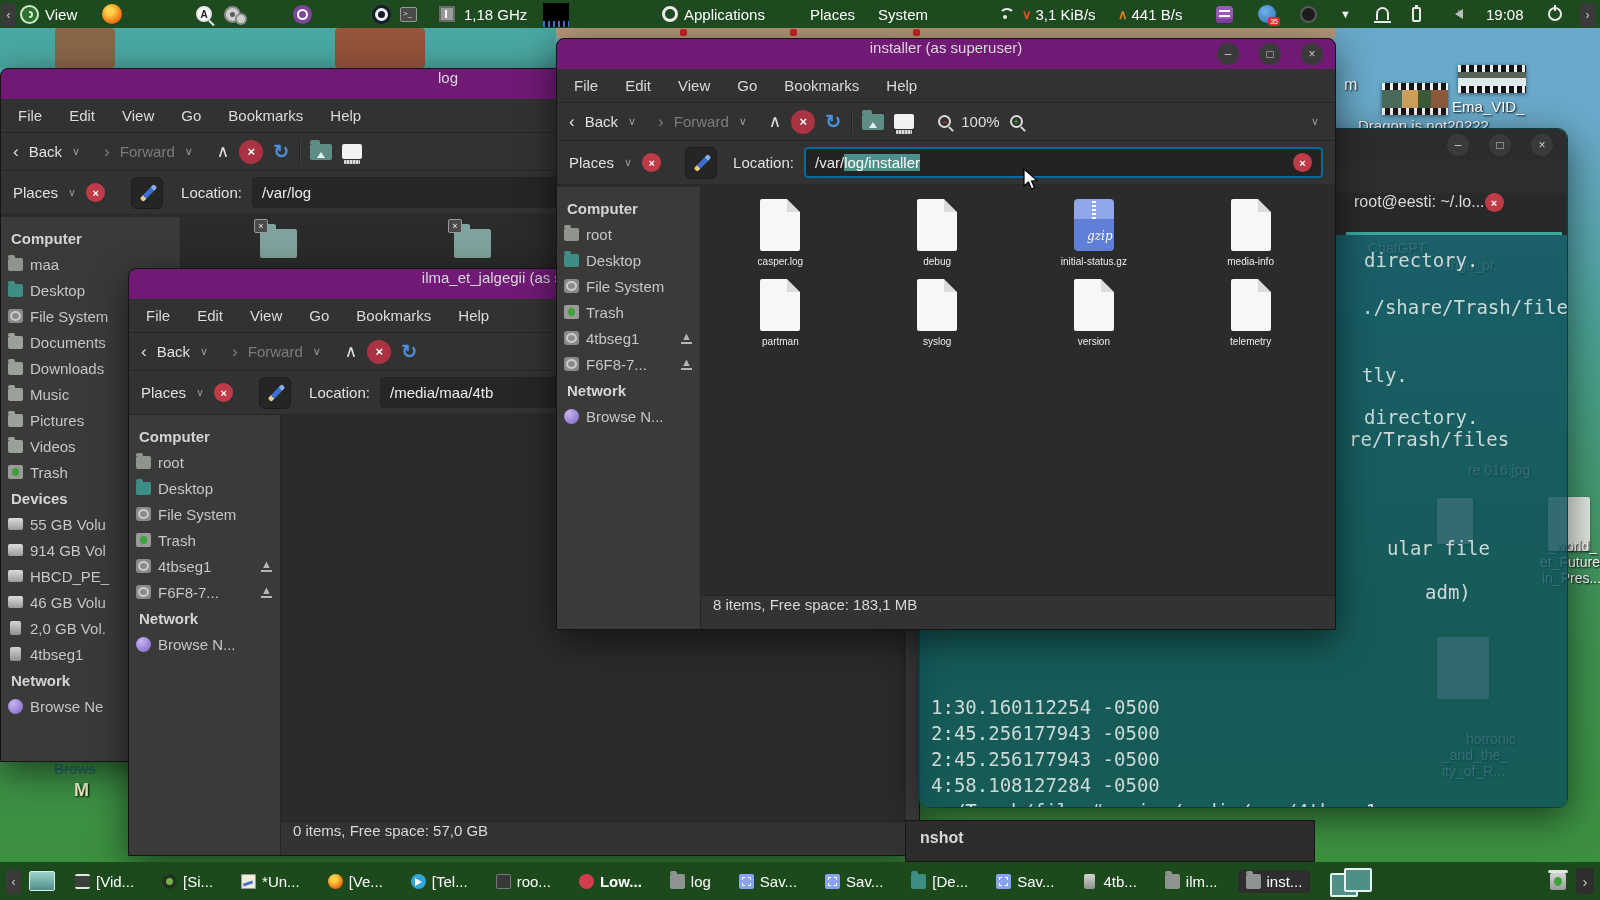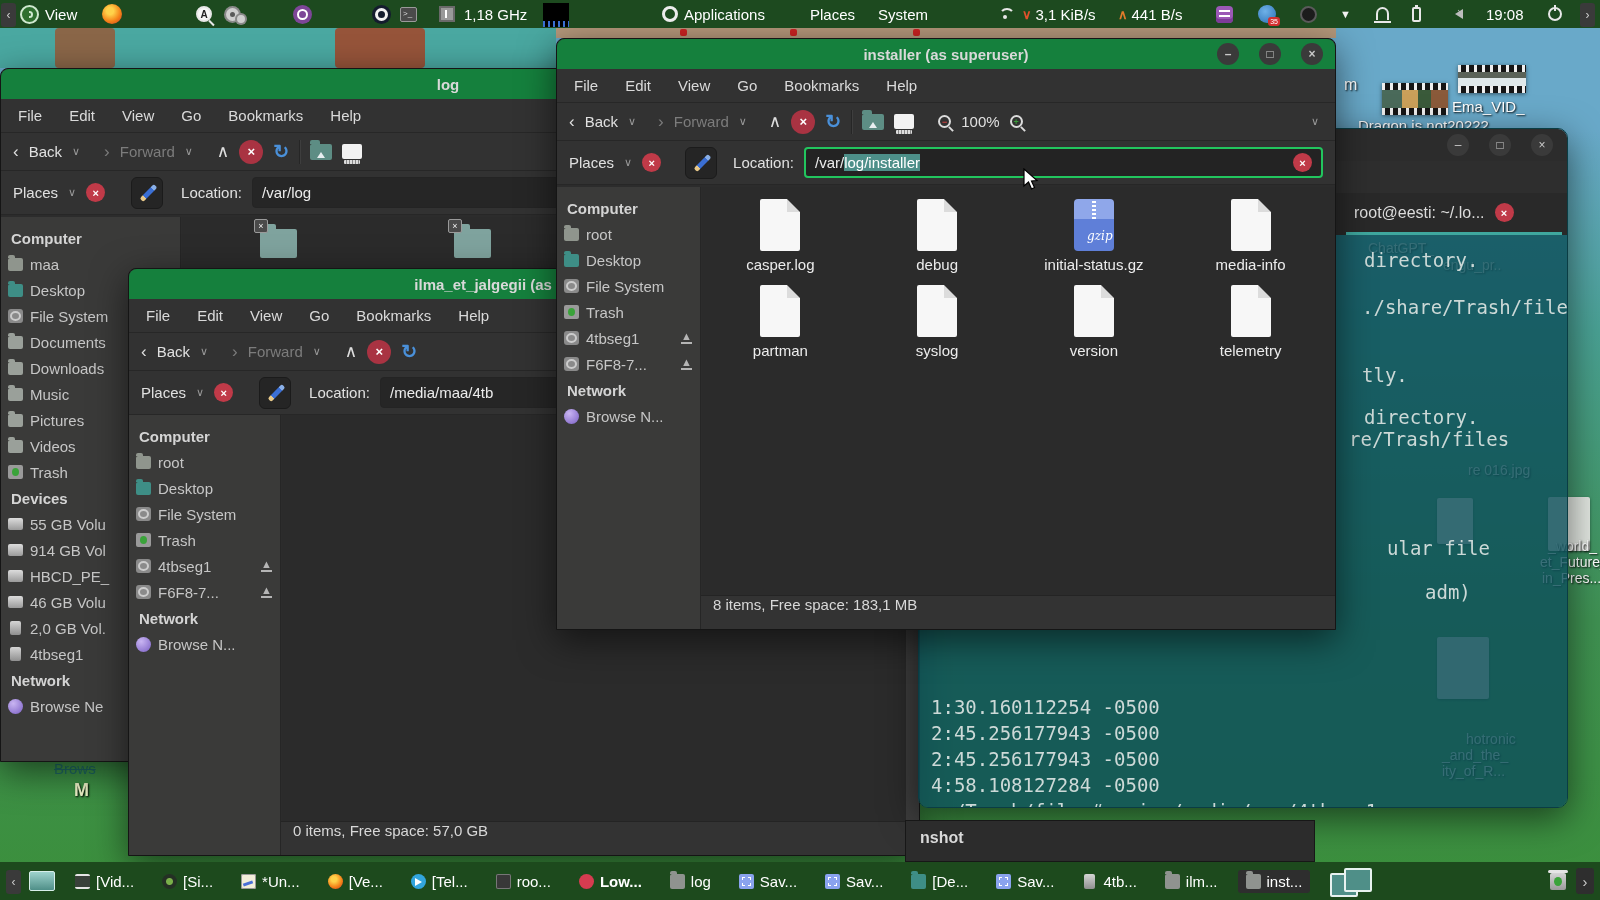--- a/index.html
+++ b/index.html
@@ -25,22 +25,22 @@
 .dl.m-d13{left:54px;top:760px;color:#1f6b66;text-decoration:line-through;text-shadow:none;font-size:15px}
 .thumb{position:absolute;border-top:7px solid #151515;border-bottom:7px solid #151515;
   background:#5a4a3a;box-shadow:0 1px 4px rgba(0,0,0,.5)}
 .thumb::before,.thumb::after{content:"";position:absolute;left:0;right:0;height:7px;
   background:repeating-linear-gradient(90deg,#eee 0 3px,#151515 3px 8px)}
 .thumb::before{top:-7px}.thumb::after{bottom:-7px}
 .dicon{position:absolute;background:#e3e8e2;border-radius:2px;box-shadow:0 1px 3px rgba(0,0,0,.4)}
 
 .fmwin{position:absolute;background:#2c2c2c;border:1px solid #151515;border-radius:8px 8px 0 0;
   box-shadow:0 10px 36px rgba(0,0,0,.55)}
-.titlebar{height:30px;background:#15803d;border-radius:8px 8px 0 0;display:flex;align-items:center;
-  justify-content:center;color:#d9d9d9;font-weight:bold;font-size:15px;position:relative;overflow:hidden}
+.titlebar{height:30px;background:#701a75;border-radius:8px 8px 0 0;display:flex;align-items:flex-start;
+  justify-content:center;color:#d9d9d9;font-weight:normal;font-size:15px;position:relative;overflow:hidden}
 .winbtns{position:absolute;right:12px;top:4px;display:flex;gap:20px}
 .wbtn{width:22px;height:22px;border-radius:50%;background:#3a3a3a;color:#c9c9c9;font-size:12px;
   display:flex;align-items:center;justify-content:center;line-height:1}
 .menubar{height:34px;background:#323232;border-bottom:1px solid #272727;display:flex;gap:27px;
   align-items:center;padding:0 17px;color:#dadada;font-size:15px}
 .toolbar{height:38px;background:#323232;border-bottom:1px solid #272727;display:flex;align-items:center;
   gap:10px;padding:0 12px;color:#e0e0e0;font-size:15px}
 .tchev{font-size:17px;color:#e0e0e0}
 .tdrop{font-size:11px;color:#9a9a9a}
 .dis{color:#7c7c7c}
@@ -61,21 +61,21 @@
 .redx{width:19px;height:19px;border-radius:50%;background:#c03a48;color:#fff;font-size:11px;font-weight:bold;
   display:flex;align-items:center;justify-content:center}
 .locbar{height:44px;background:#323232;display:flex;align-items:center;gap:10px;padding:0 12px;
   color:#e0e0e0;font-size:15px;border-bottom:1px solid #272727}
 .pencilbtn{width:32px;height:32px;background:#252525;border:1px solid #1b1b1b;border-radius:6px;
   position:relative;flex:none;overflow:hidden}
 .pencilbtn::after{content:"";position:absolute;left:14px;top:5px;width:5px;height:20px;border-radius:2px;
   background:linear-gradient(#8ab0e8 0 4px,#3b6fd4 4px 16px,#e8c98a 16px);transform:rotate(45deg)}
 .locinput{flex:1;height:31px;background:#262626;border:1px solid #242424;border-radius:4px;display:flex;
   align-items:center;padding:0 9px;color:#ececec;font-size:15px;white-space:pre}
-.locinput.teal{border:2px solid #22c55e;background:#232323}
+.locinput.teal{border:2px solid #0369a1;background:#232323}
 .locinput .sel{background:#4d8f89;color:#fff}
 .locinput .clr{margin-left:auto}
 .sidebar{position:absolute;background:#3a3a39;border-right:1px solid #262626;overflow:hidden;padding-top:8px}
 .sbrow{display:flex;align-items:center;gap:7px;height:26px;padding:0 8px;white-space:nowrap;overflow:hidden;font-size:15px;color:#c6c6c6}
 .sbrow.m-h{font-weight:bold;color:#d4d4d4;padding-left:10px}
 .sbrow.m-i{padding-left:7px}
 .s-ico{width:15px;height:13px;border-radius:2px;background:#9aa09a;position:relative;flex:none}
 .s-ico::before{content:"";position:absolute;top:-3px;left:0;width:7px;height:3px;border-radius:2px 2px 0 0;background:inherit}
 .s-ico.m-home{background:#8f958d}
 .s-ico.m-folder-teal{background:#3e8e86}
@@ -100,33 +100,33 @@
 .fcell{display:flex;flex-direction:column;align-items:center}
 .ficon{width:40px;height:52px;background:#f7f7f7;border-radius:2px;position:relative}
 .ficon::before{content:"";position:absolute;top:0;right:0;border-style:solid;border-width:0 13px 13px 0;
   border-color:#2b2b2b #2b2b2b #dcdcdc #f7f7f7}
 .ficon.m-gzip{background:linear-gradient(#8fa7ea 0 38%,#5f7fd8 38%);border-radius:4px}
 .ficon.m-gzip::before{display:none}
 .ficon.m-gzip::after{content:"";position:absolute;left:18px;top:2px;width:4px;height:20px;
   background:repeating-linear-gradient(#fff 0 2px,transparent 2px 4px)}
 .gzlab{position:absolute;bottom:8px;left:12px;right:0;text-align:center;color:#fff;
   font-family:"DejaVu Serif",serif;font-style:italic;font-size:12px}
-.fname{margin-top:5px;color:#ececec;font-size:15px;white-space:nowrap}
+.fname{margin-top:5px;color:#ececec;font-size:10px;white-space:nowrap}
 
 .xfolder{position:absolute;width:37px;height:29px;background:#7fa39e;border-radius:2px}
 .xfolder::before{content:"";position:absolute;top:-5px;left:0;width:16px;height:5px;background:#7fa39e;border-radius:2px 2px 0 0}
 .xbadge{position:absolute;left:-6px;top:-10px;width:14px;height:14px;background:#4a4a4a;border:1px solid #9a9a9a;
   color:#f0f0f0;font-size:9px;display:flex;align-items:center;justify-content:center;border-radius:2px}
 
 #term{position:absolute;left:918px;top:128px;width:650px;height:680px;border-radius:10px;overflow:hidden;
   box-shadow:0 10px 36px rgba(0,0,0,.55);border:1px solid #0a3d44}
 .term-titlebar{height:32px;background:#2c2c2c;display:flex;align-items:center;justify-content:flex-end;gap:20px;padding-right:14px}
 .term-menubar{height:32px;background:#2e2e2e}
 .term-tabbar{height:42px;background:#292929;position:relative}
-.term-tab{position:absolute;left:427px;top:0;width:216px;height:42px;display:flex;align-items:center;gap:10px;
+.term-tab{position:absolute;left:427px;top:0;width:216px;height:42px;display:flex;align-items:flex-start;
   padding:0 8px;color:#dcdcdc;font-size:16px;border-bottom:3px solid #3fa79e;white-space:nowrap;overflow:hidden}
 .term-body{position:absolute;left:0;top:106px;right:0;bottom:0;background:rgba(14,79,90,.82);
   font-family:"DejaVu Sans Mono",monospace;font-size:19px;color:#ccd9d7}
 .trline{position:absolute;white-space:pre}
 .trl:nth-of-type(1){left:445px;top:14px}
 .trl:nth-of-type(2){left:443px;top:61px}
 .trl:nth-of-type(3){left:443px;top:129px}
 .trl:nth-of-type(4){left:445px;top:171px}
 .trl:nth-of-type(5){left:430px;top:193px}
 .trl:nth-of-type(6){left:468px;top:302px}

